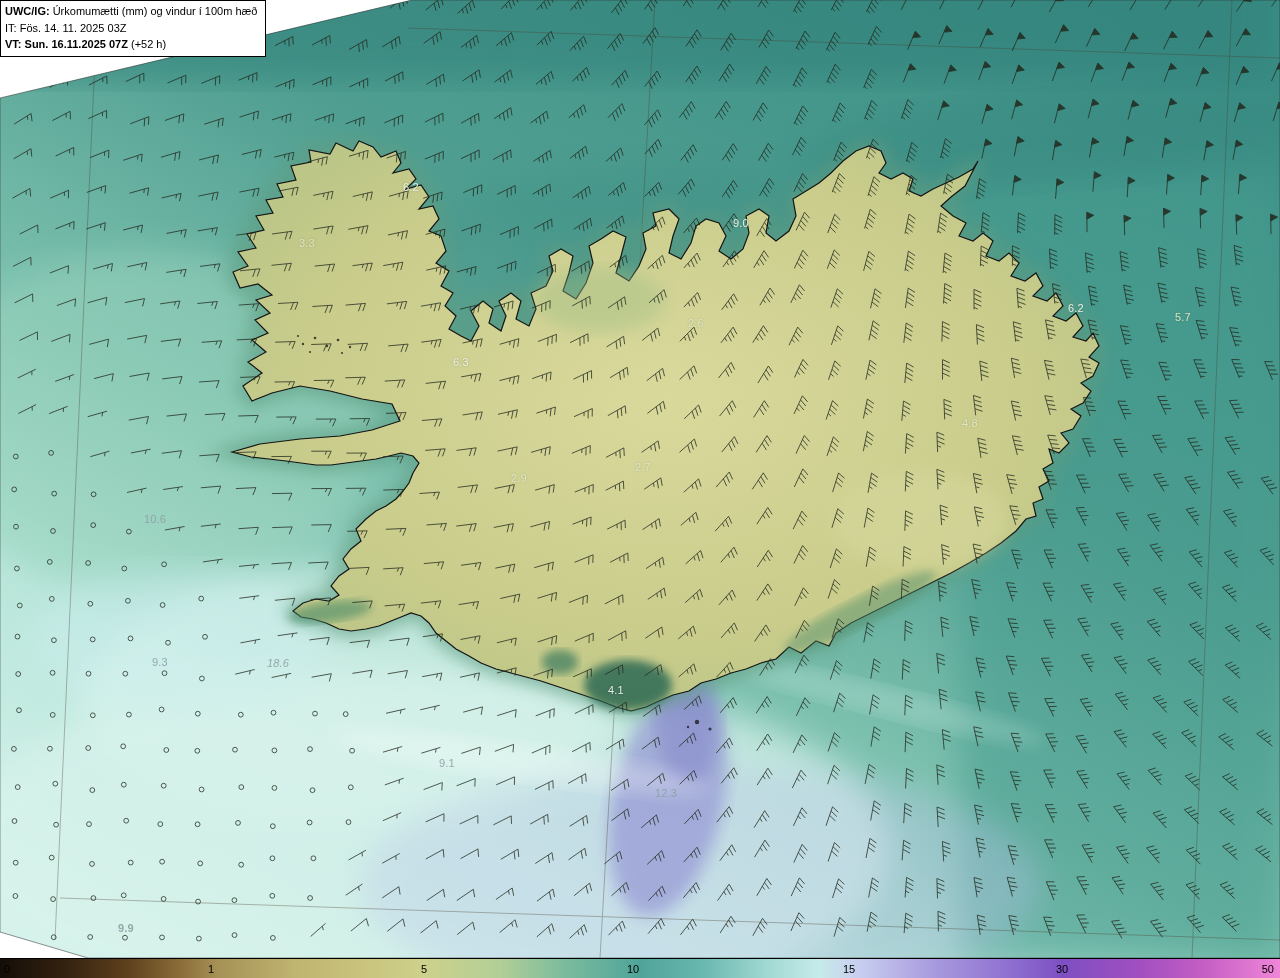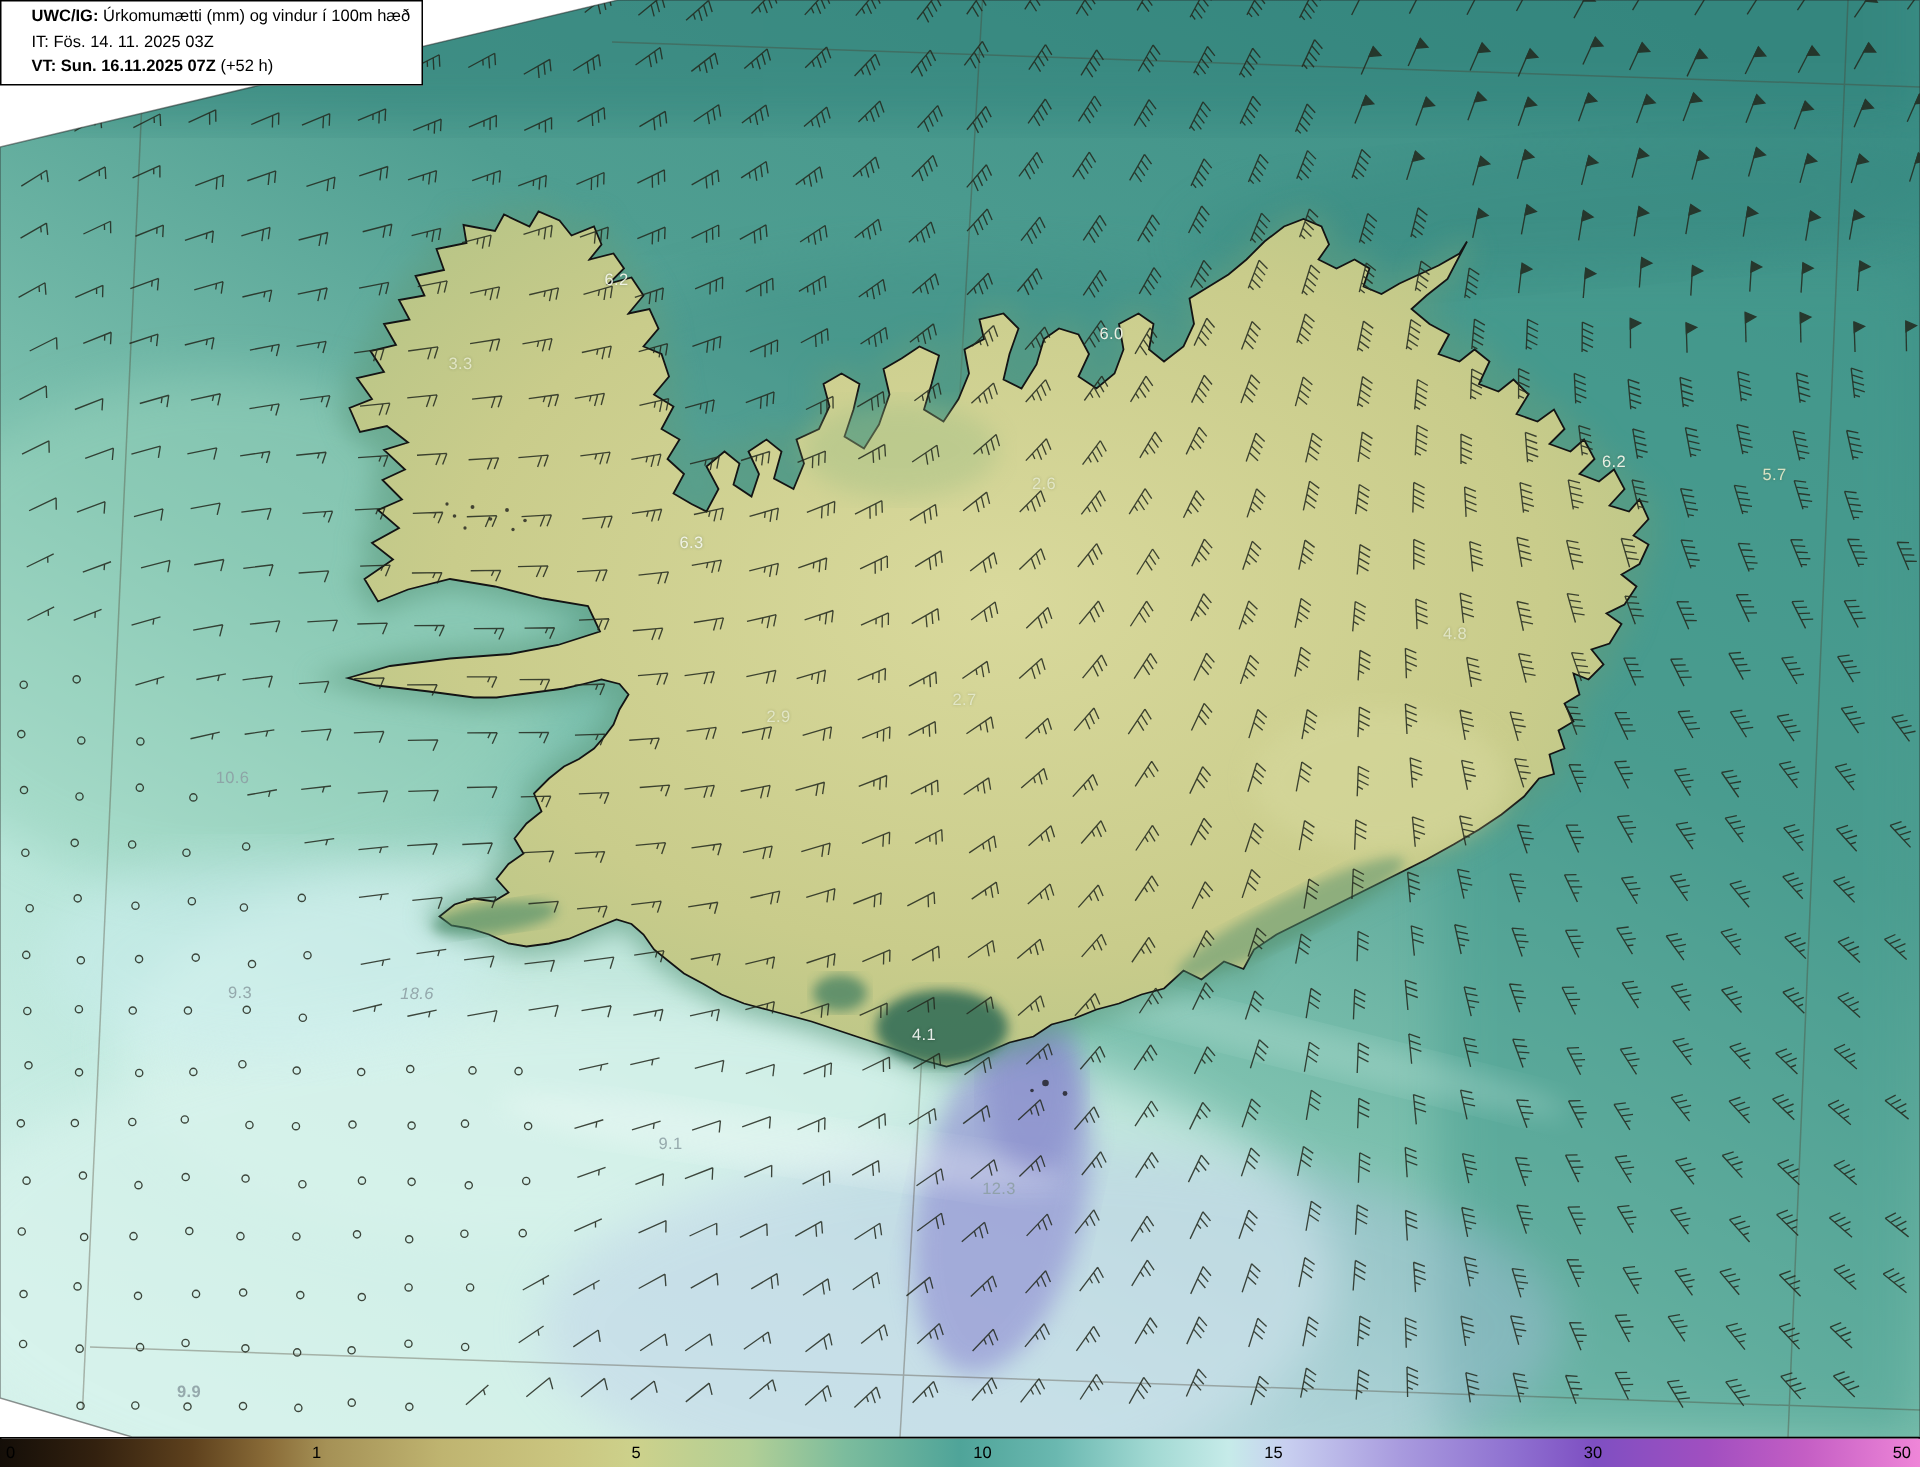--- a/index.html
+++ b/index.html
@@ -7,21 +7,21 @@
   .frame {
     position:relative; width:1280px; height:978px; overflow:hidden; background:#fff;
     box-shadow: inset 0 0 0 1px #000;
   }
   .map-area { position:absolute; top:0; left:0; width:1280px; height:958px; background:#fff; }
   svg { display:block; }
 
   .header-box {
     position:absolute; top:0; left:0; z-index:5;
     background:#ffffff; border:1px solid #000;
-    padding:2px 8px 3px 20px; font-size:11px; line-height:1.5; color:#000;
+    padding:2px 8px 3px 4px; font-size:11px; line-height:1.5; color:#000;
     max-width:300px; white-space:nowrap;
   }
   .b { font-weight:bold; }
 
   .labels-layer { position:absolute; top:0; left:0; width:1280px; height:788px; z-index:3; pointer-events:none; }
   .plabel {
     position:absolute; transform:translate(-50%,-50%);
     font-size:11px; white-space:nowrap; letter-spacing:0.2px;
   }
   .tone-light { color:rgba(242,244,232,0.95); text-shadow:0 0 2px rgba(40,70,60,0.35); }
@@ -2632,21 +2632,21 @@
             </g>
           </g>
       </g>
 
       <polygon points="412,0 1280,0 1280,958 88,958 0,932 0,98" fill="none" stroke="#2a2a2a" stroke-width="1" opacity="0.5"></polygon>
     </svg>
 
     <div class="labels-layer" id="labels-layer">
         <div class="plabel tone-light" style="left: 411px; top: 187px;">6.2</div>
         <div class="plabel tone-muted" style="left: 307px; top: 243px;">3.3</div>
-        <div class="plabel tone-light" style="left: 741px; top: 223px;">6.0</div>
+        <div class="plabel tone-light" style="left: 741px; top: 223px;">9.0</div>
         <div class="plabel tone-muted" style="left: 696px; top: 323px;">2.6</div>
         <div class="plabel tone-light" style="left: 461px; top: 362px;">6.3</div>
         <div class="plabel tone-light" style="left: 1076px; top: 308px;">6.2</div>
         <div class="plabel tone-muted" style="left: 1183px; top: 317px;">5.7</div>
         <div class="plabel tone-muted" style="left: 970px; top: 423px;">4.8</div>
         <div class="plabel tone-muted" style="left: 519px; top: 478px;">2.9</div>
         <div class="plabel tone-muted" style="left: 643px; top: 467px;">2.7</div>
         <div class="plabel tone-faint" style="left: 155px; top: 519px;">10.6</div>
         <div class="plabel tone-faint" style="left: 160px; top: 662px;">9.3</div>
         <div class="plabel tone-faint" style="left: 278px; top: 663px; font-style: italic;">18.6</div>
@@ -2666,18 +2666,18 @@
         <span class="b">VT: Sun. 16.11.2025 07Z</span>
         <span>(+52 h)</span>
       </div>
     </div>
   </div>
 
   <div class="colorbar" id="colorbar" style="background: linear-gradient(to right, rgb(20, 14, 8) 0%, rgb(51, 33, 15) 5%, rgb(94, 65, 29) 10%, rgb(138, 108, 56) 14%, rgb(165, 145, 86) 17%, rgb(191, 180, 112) 23%, rgb(202, 197, 127) 29%, rgb(205, 209, 139) 33%, rgb(178, 207, 150) 39%, rgb(124, 188, 157) 44%, rgb(79, 164, 153) 50%, rgb(106, 184, 176) 55%, rgb(162, 217, 211) 60%, rgb(198, 235, 233) 64%, rgb(200, 207, 240) 67%, rgb(168, 154, 222) 73%, rgb(142, 111, 208) 79%, rgb(126, 79, 194) 83%, rgb(161, 79, 192) 89%, rgb(196, 94, 196) 94%, rgb(239, 134, 216) 100%);">
       <span class="cb-tick" style="left: 4px; transform: none;">0</span>
       <span class="cb-tick" style="left: 211px; transform: translateX(-50%);">1</span>
       <span class="cb-tick" style="left: 424px; transform: translateX(-50%);">5</span>
-      <span class="cb-tick" style="left: 655px; transform: translateX(-50%);">10</span>
+      <span class="cb-tick" style="left: 633px; transform: translateX(-50%);">10</span>
       <span class="cb-tick" style="left: 849px; transform: translateX(-50%);">15</span>
       <span class="cb-tick" style="left: 1062px; transform: translateX(-50%);">30</span>
       <span class="cb-tick" style="left: 1274px; transform: translateX(-100%); padding-left: 20px;">50</span>
     </div>
 </div>
 
 </body></html>

